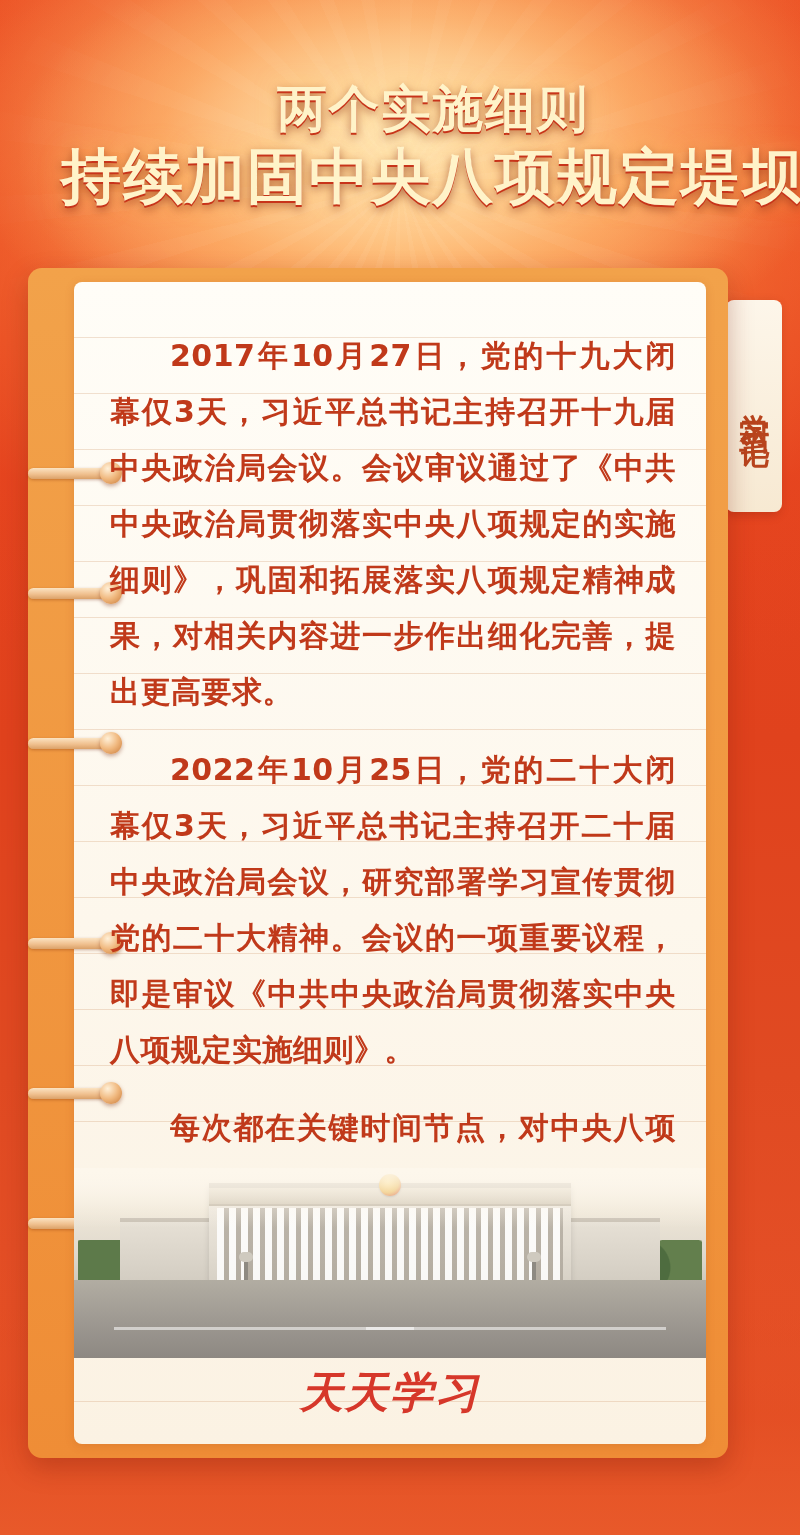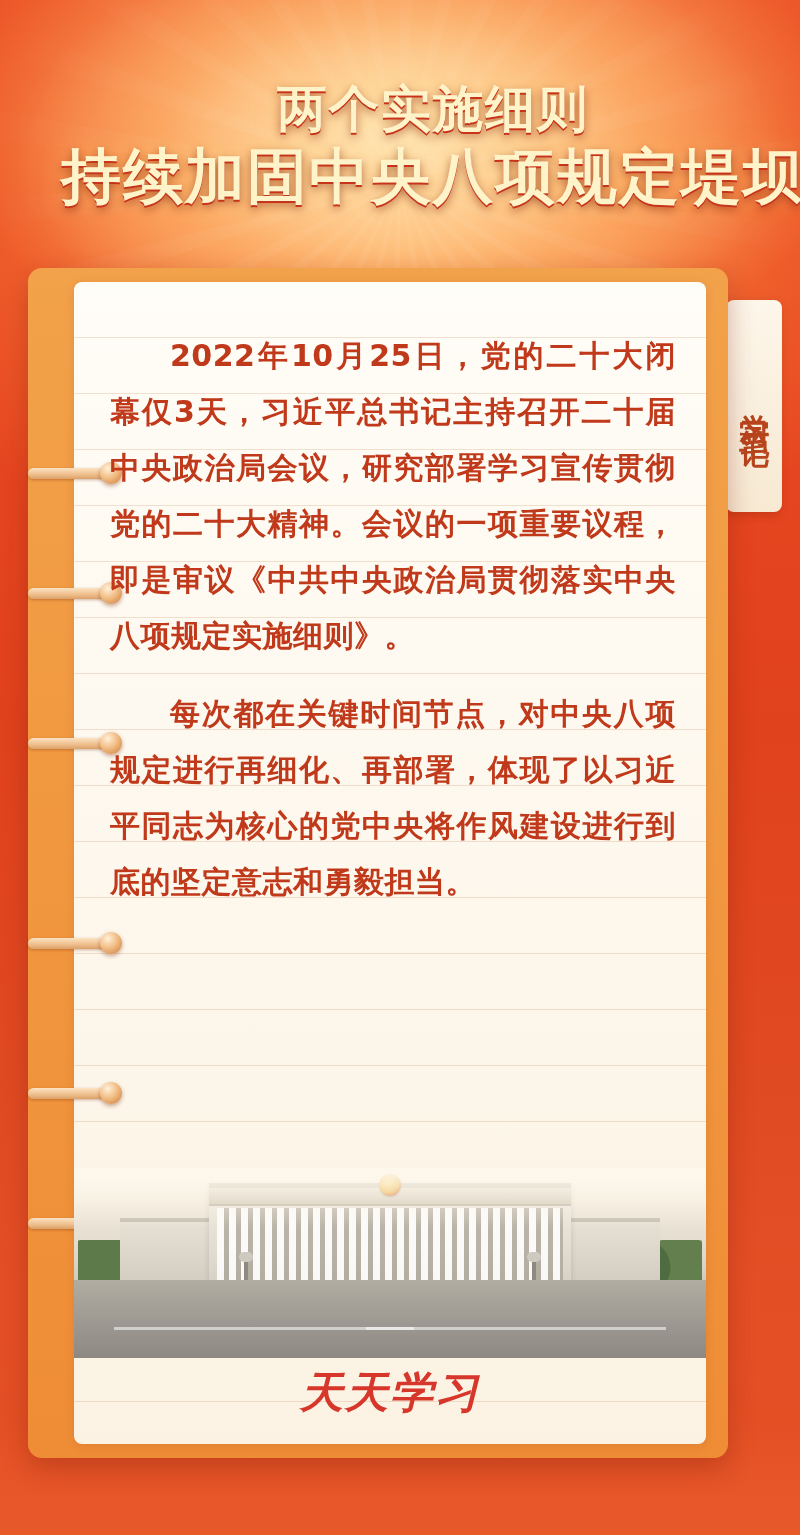--- a/index.html
+++ b/index.html
@@ -399,20 +399,21 @@
     <span class="vtext">学习笔记</span>
   </div>
 
   <div class="notebook">
     <div class="notebook-back"></div>
 
     <div class="notebook-page">
       <div class="rules"></div>
 
       <div class="article">
+        <p class="para">2017年10月27日，党的十九大闭幕仅3天，习近平总书记主持召开十九届中央政治局会议。会议审议通过了《中共中央政治局贯彻落实中央八项规定的实施细则》，巩固和拓展落实八项规定精神成果，对相关内容进一步作出细化完善，提出更高要求。</p>
         <p class="para">2022年10月25日，党的二十大闭幕仅3天，习近平总书记主持召开二十届中央政治局会议，研究部署学习宣传贯彻党的二十大精神。会议的一项重要议程，即是审议《中共中央政治局贯彻落实中央八项规定实施细则》。</p>
         <p class="para">每次都在关键时间节点，对中央八项规定进行再细化、再部署，体现了以习近平同志为核心的党中央将作风建设进行到底的坚定意志和勇毅担当。</p>
       </div>
 
       <div class="photo" title="人民大会堂">
         <div class="sky"></div>
         <div class="trees left"></div>
         <div class="trees right"></div>
         <div class="wing left"></div>
         <div class="wing right"></div>

